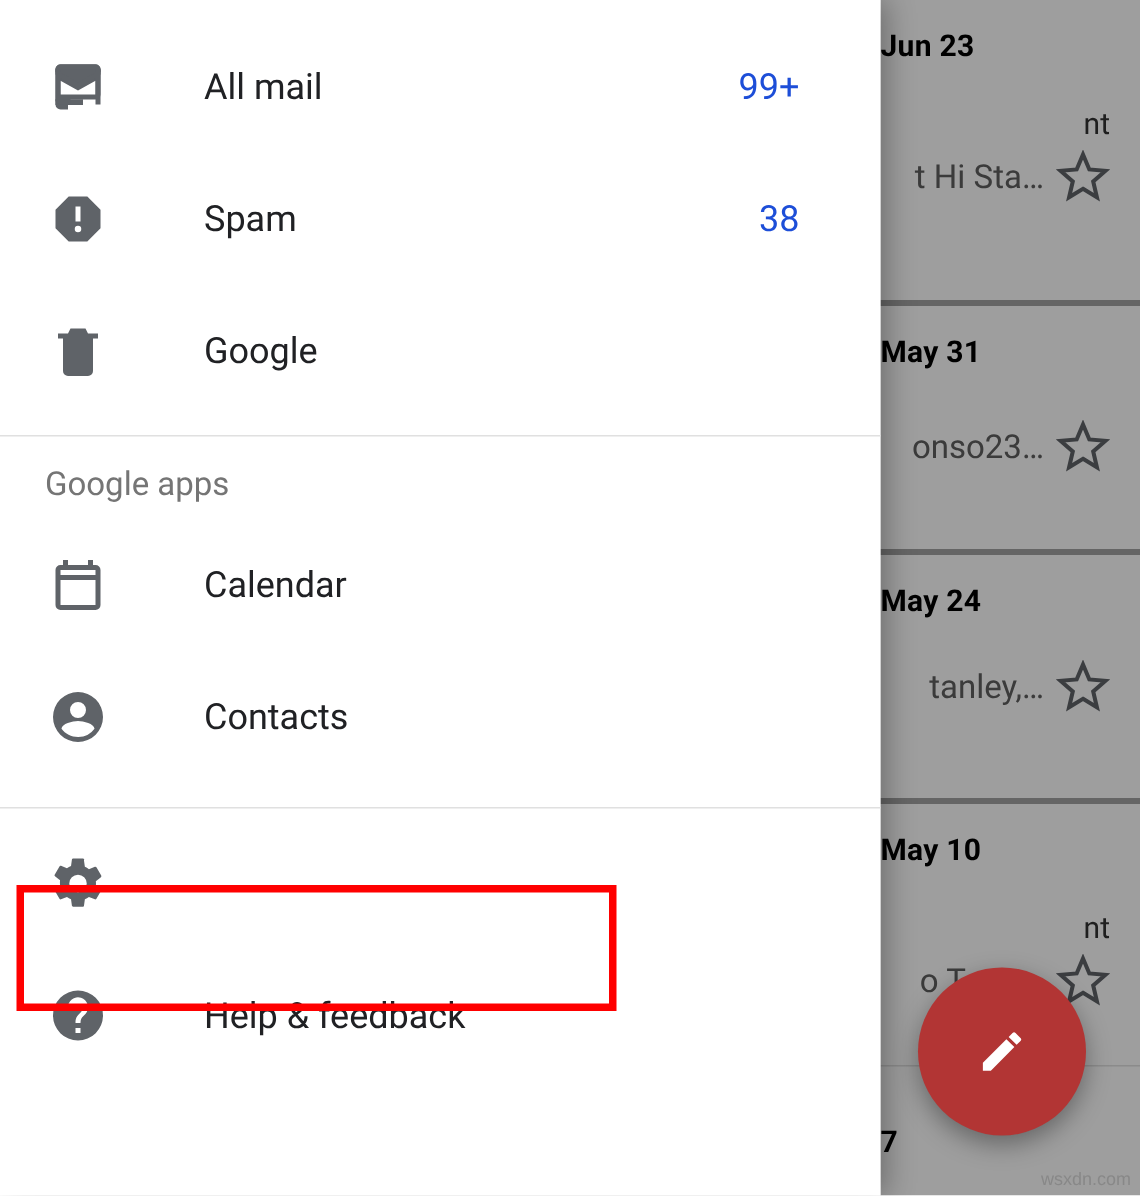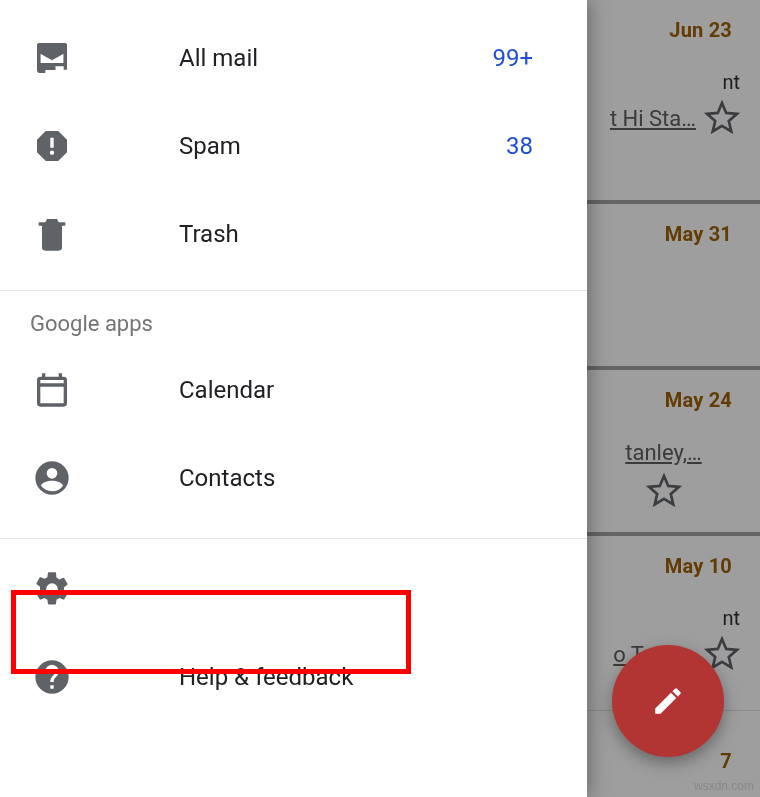--- a/index.html
+++ b/index.html
@@ -23,30 +23,30 @@
       position: absolute;
       left: 587px;
       width: 173px;
       height: 166px;
       border-top: 4px solid #a3a3a3;
       padding: 18px 20px 0 0;
       text-align: right;
       color: #5f5f5f;
     }
     .email-date {
-      color: #a16207;
+      color: #000000;
       font-weight: 700;
       font-size: 20px;
-      text-align: right;
+      text-align: left;
       padding-right: 8px;
       margin-bottom: 28px;
       letter-spacing: 0.2px;
     }
     .email-row2 { white-space: nowrap; color:#333; font-size: 20px; display:flex; align-items:center; justify-content:flex-end; gap:6px;}
-    .email-snip { font-size: 22px; color: #5f5f5f; white-space: nowrap; margin-top:6px; display:flex; align-items:center; justify-content:flex-end; gap:8px;text-decoration:underline;}
+    .email-snip { font-size: 22px; color: #5f5f5f; white-space: nowrap; margin-top:6px; display:flex; align-items:center; justify-content:flex-end; gap:8px;}
     .star-svg { width: 36px; height: 36px; flex: 0 0 36px; }
     
     
     .drawer {
       position: absolute;
       left: 0; top: 0;
       width: 587px; height: 797px;
       background: #fff;
       box-shadow: 4px 0 18px rgba(0,0,0,0.3);
       z-index: 5;
@@ -61,21 +61,20 @@
     .drawer-item .iconwrap {
       width: 44px; height: 44px;
       display:flex; align-items:center; justify-content:center;
       margin-right: 62px;
     }
     .drawer-item .iconwrap svg { width: 40px; height: 40px; fill:#5f6368; }
     .drawer-item .label {
       font-size: 24px;
       color: #202124;
       flex: 1;
-      margin-left: 43px;
     }
     .drawer-item .count {
       font-size: 24px;
       color: #1d4ed8;
       padding-right: 24px;
     }
     
     .section-header {
       font-size: 22px;
       color: #757575;
@@ -131,25 +130,31 @@
     <div class="email-snip">
       <span>t Hi Sta…</span>
       <svg class="star-svg" viewBox="0 0 24 24" fill="none" stroke="#5f6368" stroke-width="1.8">
           <path d="M12 17.27L18.18 21l-1.64-7.03L22 9.24l-7.19-.61L12 2 9.19 8.63 2 9.24l5.46 4.73L5.82 21z"></path>
         </svg>
     </div>
   </div>
 
   <div class="email-item" style="top:200px;">
     <div class="email-date">May 31</div>
+    <div class="email-snip" style="margin-top:34px;">
+      <span>onso23…</span>
+      <svg class="star-svg" viewBox="0 0 24 24" fill="none" stroke="#5f6368" stroke-width="1.8">
+          <path d="M12 17.27L18.18 21l-1.64-7.03L22 9.24l-7.19-.61L12 2 9.19 8.63 2 9.24l5.46 4.73L5.82 21z"></path>
+        </svg>
+    </div>
   </div>
 
   <div class="email-item" style="top:366px;">
     <div class="email-date">May 24</div>
-    <div class="email-snip" style="margin-top:20px;flex-direction:column;">
+    <div class="email-snip" style="margin-top:20px;">
       <span>tanley,…</span>
       <svg class="star-svg" viewBox="0 0 24 24" fill="none" stroke="#5f6368" stroke-width="1.8">
           <path d="M12 17.27L18.18 21l-1.64-7.03L22 9.24l-7.19-.61L12 2 9.19 8.63 2 9.24l5.46 4.73L5.82 21z"></path>
         </svg>
     </div>
   </div>
 
   <div class="email-item" style="top:532px;">
     <div class="email-date">May 10</div>
     <div class="email-row2" style="margin-top:4px;">
@@ -203,21 +208,21 @@
     <span class="label">Spam</span>
     <span class="count">38</span>
   </div>
 
   <div class="drawer-item">
     <span class="iconwrap">
       <svg viewBox="0 0 24 24">
           <path d="M6 7h12v13a2 2 0 0 1-2 2H8a2 2 0 0 1-2-2V7zm3-4h6l1 2h4v2H4V5h4l1-2z"></path>
         </svg>
     </span>
-    <span class="label">Trash</span>
+    <span class="label">Google</span>
   </div>
 
   <div class="divider" style="margin-top:12px;"></div>
 
   <div class="section-header">Google apps</div>
 
   <div class="drawer-item">
     <span class="iconwrap">
       <svg viewBox="0 0 24 24">
           <path d="M19 4h-1V2h-2v2H8V2H6v2H5a2 2 0 0 0-2 2v14a2 2 0 0 0 2 2h14a2 2 0 0 0 2-2V6a2 2 0 0 0-2-2zm0 16H5V10h14v10zM5 8V6h14v2H5z"></path>

